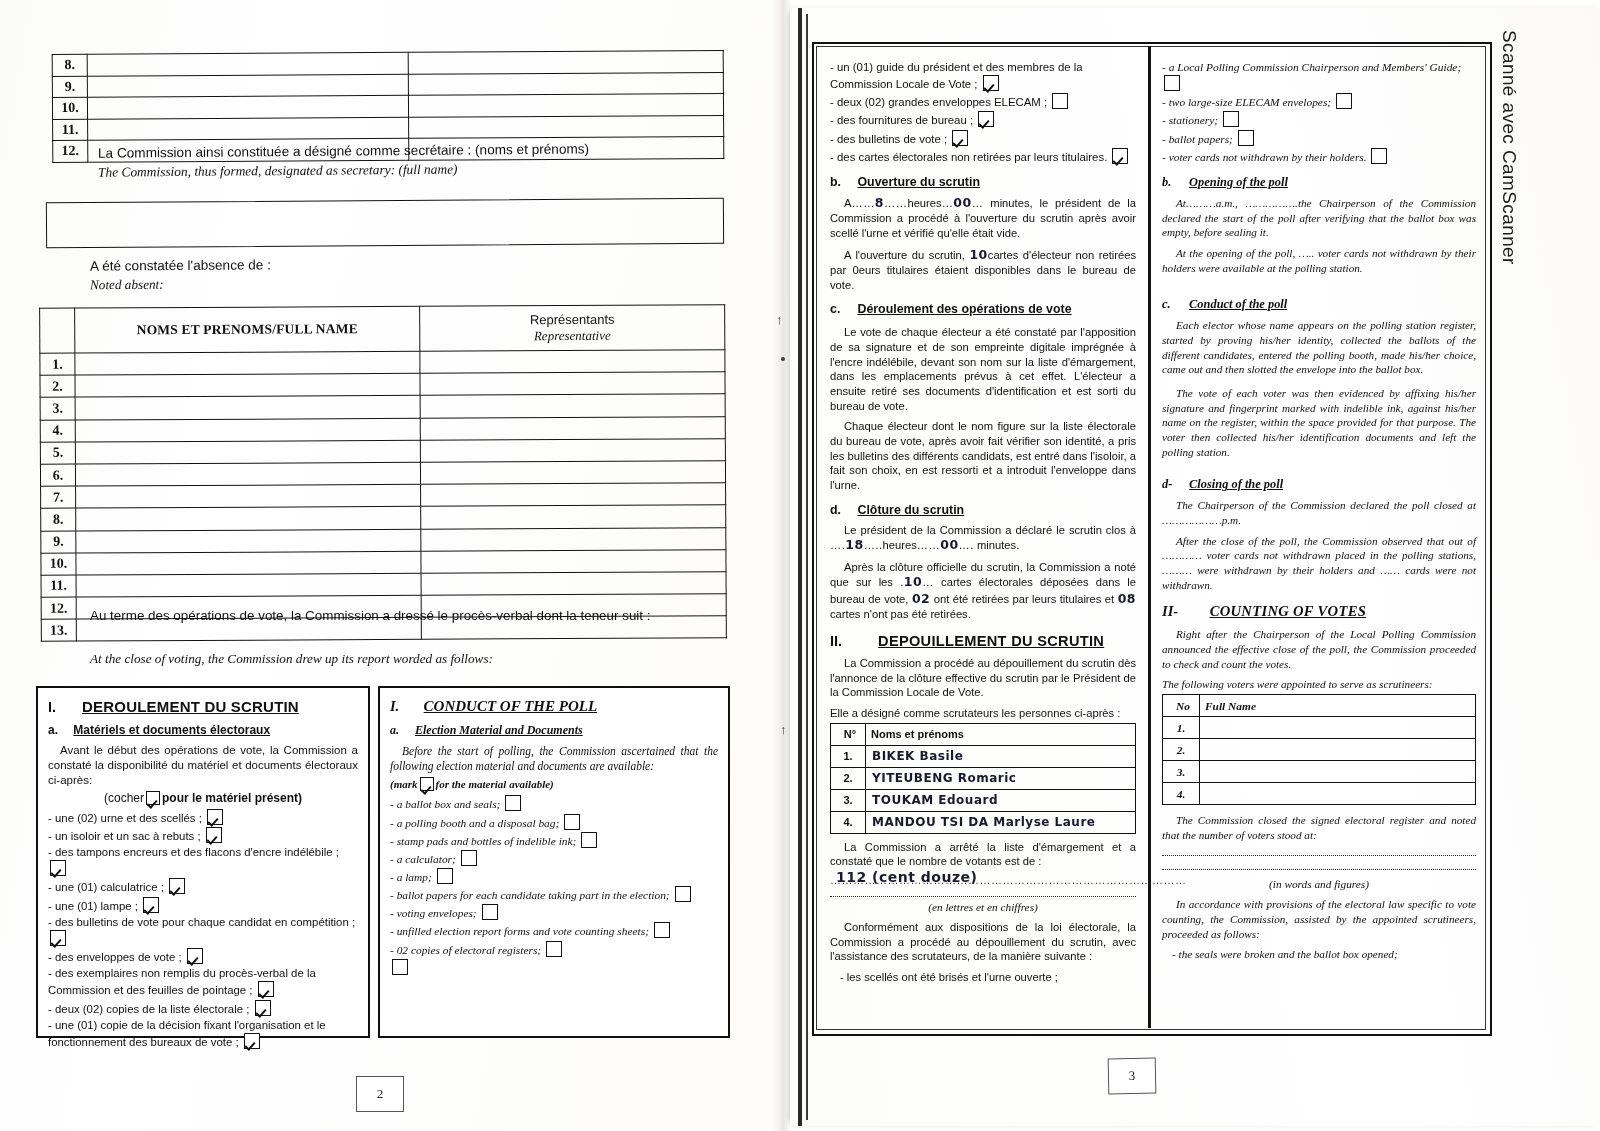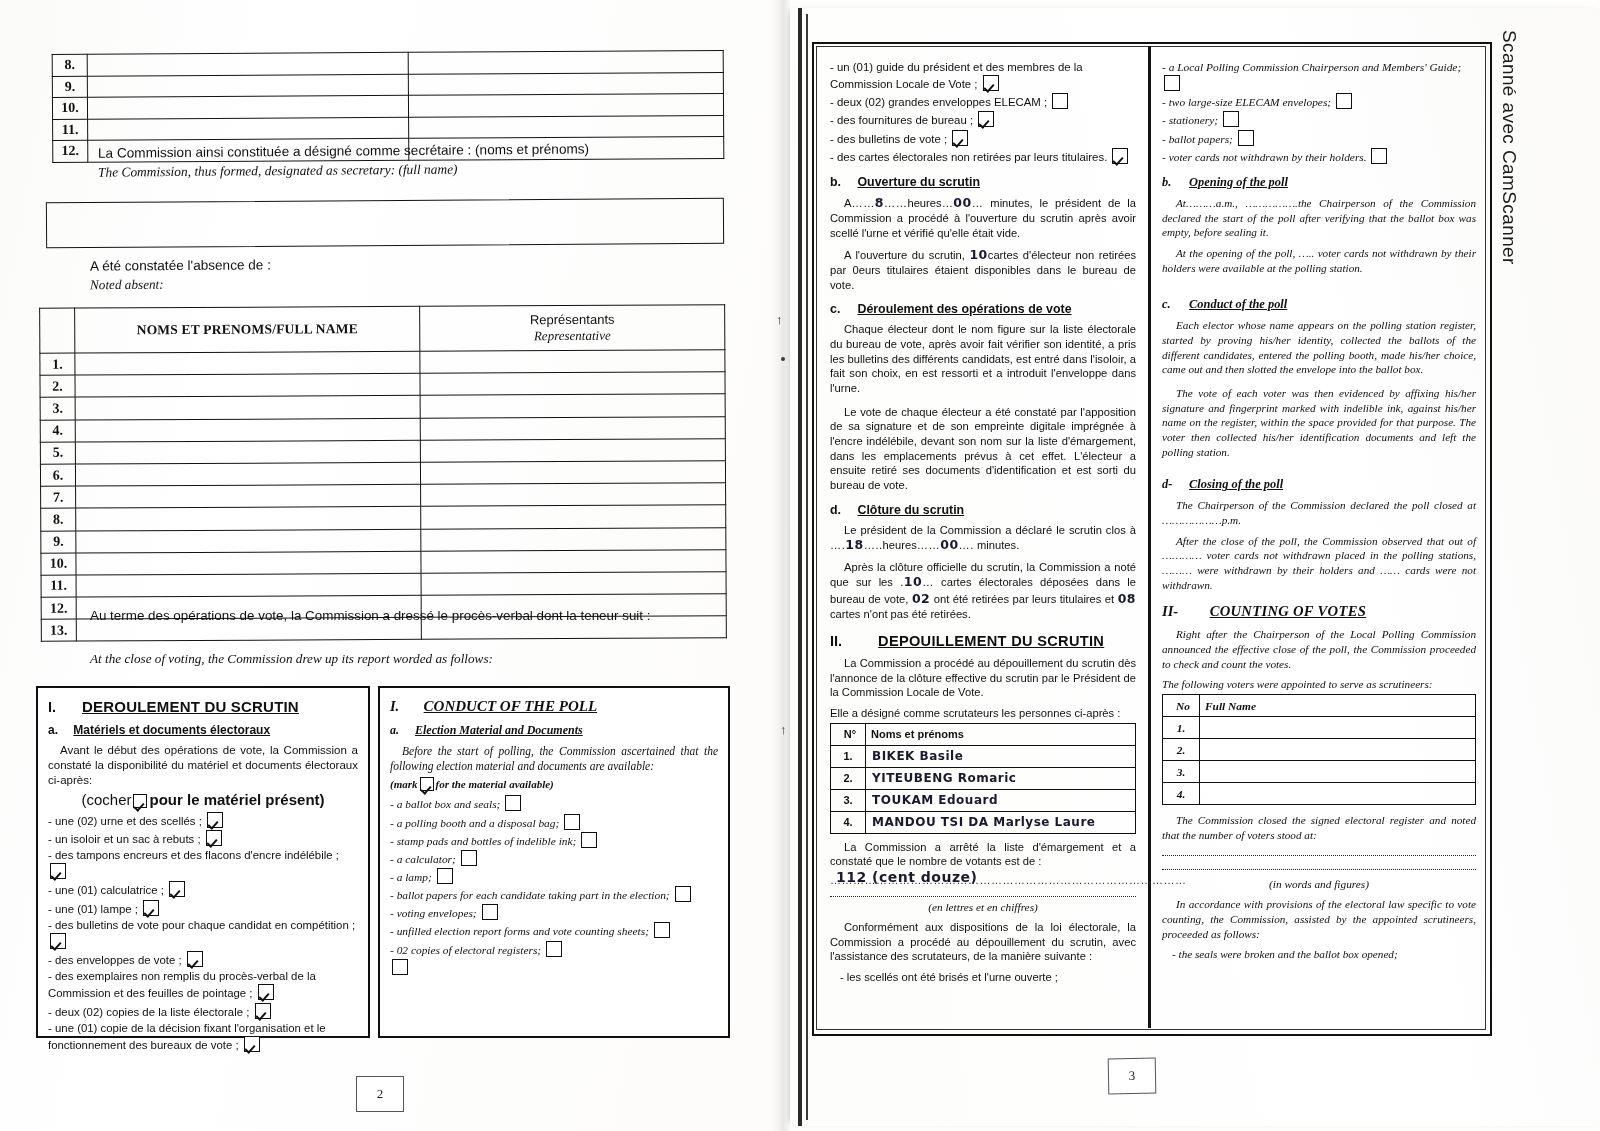--- a/index.html
+++ b/index.html
@@ -263,21 +263,21 @@
   <div class="panel-inner">
     <div style="font-size:14.4px;margin:2px 0 8px 0;">
       <span class="sec-num">I.</span>
       <span class="sec-title" style="font-size:15px;letter-spacing:.2px;">DEROULEMENT DU SCRUTIN</span>
     </div>
     <div style="font-size:12px;margin:0 0 6px 0;">
       <span class="sec-num" style="width:22px;">a.</span>
       <span class="sec-title">Matériels et documents électoraux</span>
     </div>
     <div class="jt" style="font-size:11.5px;line-height:1.3;text-indent:12px;">Avant le début des opérations de vote, la Commission a constaté la disponibilité du matériel et documents électoraux ci-après:</div>
-    <div style="text-align:center;font-size:15px;margin:3px 0 2px 0;">
+    <div style="text-align:center;font-size:12px;margin:3px 0 2px 0;">
       <span>(cocher</span><span class="cb sm checked"></span><span class="b">pour le matériel présent)</span>
     </div>
     <ul class="items" id="panel-fr-items">
         <li><span>- une (02) urne et des scellés ; </span><span class="cb checked"></span></li>
         <li><span>- un isoloir et un sac à rebuts ; </span><span class="cb checked"></span></li>
         <li><span>- des tampons encreurs et des flacons d'encre indélébile ; </span><span class="cb checked"></span></li>
         <li><span>- une (01) calculatrice ; </span><span class="cb checked"></span></li>
         <li><span>- une (01) lampe ; </span><span class="cb checked"></span></li>
         <li><span>- des bulletins de vote pour chaque candidat en compétition ; </span><span class="cb checked"></span></li>
         <li><span>- des enveloppes de vote ; </span><span class="cb checked"></span></li>
@@ -342,22 +342,22 @@
   </div>
   <div class="p ind">
     <span>A l'ouverture du scrutin,</span>
     <span class="hw">10</span><span>cartes d'électeur non retirées par 0eurs titulaires étaient disponibles dans le bureau de vote.</span>
   </div>
 
   <div class="head2">
     <span class="n">c.</span>
     <span class="sec-title">Déroulement des opérations de vote</span>
   </div>
+  <div class="p ind" style="margin-top:9px;">Le vote de chaque électeur a été constaté par l'apposition de sa signature et de son empreinte digitale imprégnée à l'encre indélébile, devant son nom sur la liste d'émargement, dans les emplacements prévus à cet effet. L'électeur a ensuite retiré ses documents d'identification et est sorti du bureau de vote.</div>
   <div class="p ind">Chaque électeur dont le nom figure sur la liste électorale du bureau de vote, après avoir fait vérifier son identité, a pris les bulletins des différents candidats, est entré dans l'isoloir, a fait son choix, en est ressorti et a introduit l'enveloppe dans l'urne.</div>
-  <div class="p ind" style="margin-top:9px;">Le vote de chaque électeur a été constaté par l'apposition de sa signature et de son empreinte digitale imprégnée à l'encre indélébile, devant son nom sur la liste d'émargement, dans les emplacements prévus à cet effet. L'électeur a ensuite retiré ses documents d'identification et est sorti du bureau de vote.</div>
 
   <div class="head2">
     <span class="n">d.</span>
     <span class="sec-title">Clôture du scrutin</span>
   </div>
   <div class="p ind">
     <span>Le président de la Commission a déclaré le scrutin clos à</span> <span class="dots">….</span><span class="hw">18</span><span class="dots">…..</span><span>heures</span><span class="dots">……</span><span class="hw">00</span><span class="dots">….</span>
     <span>minutes.</span>
   </div>
   <div class="p ind">

